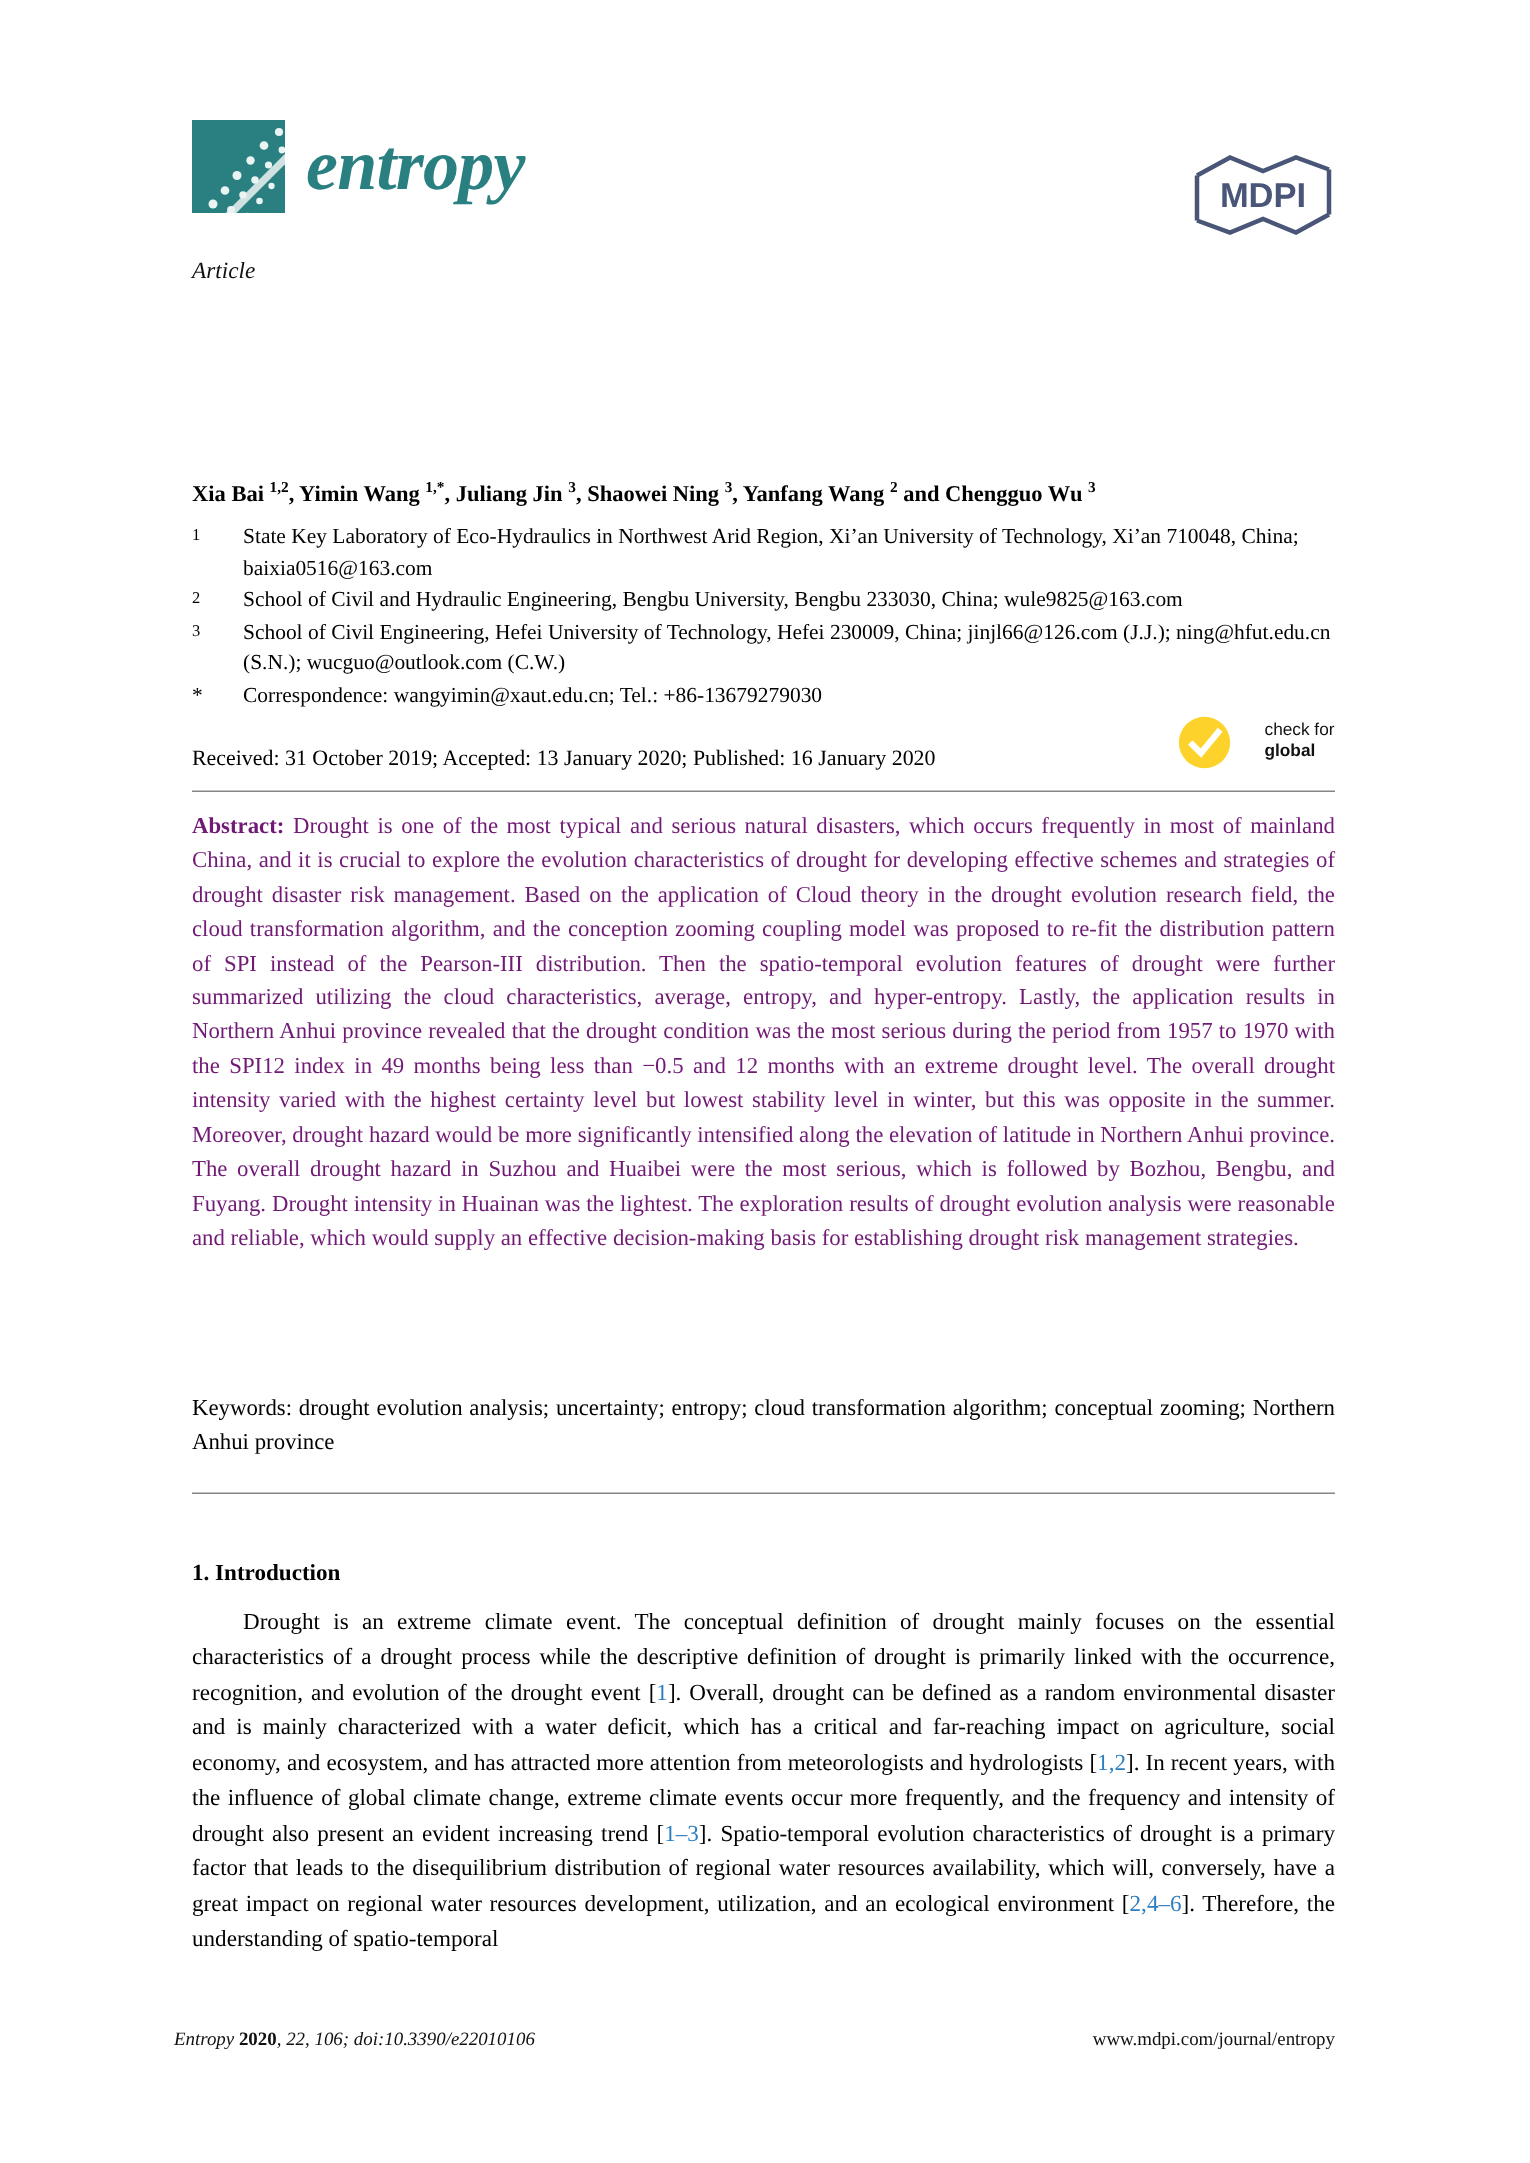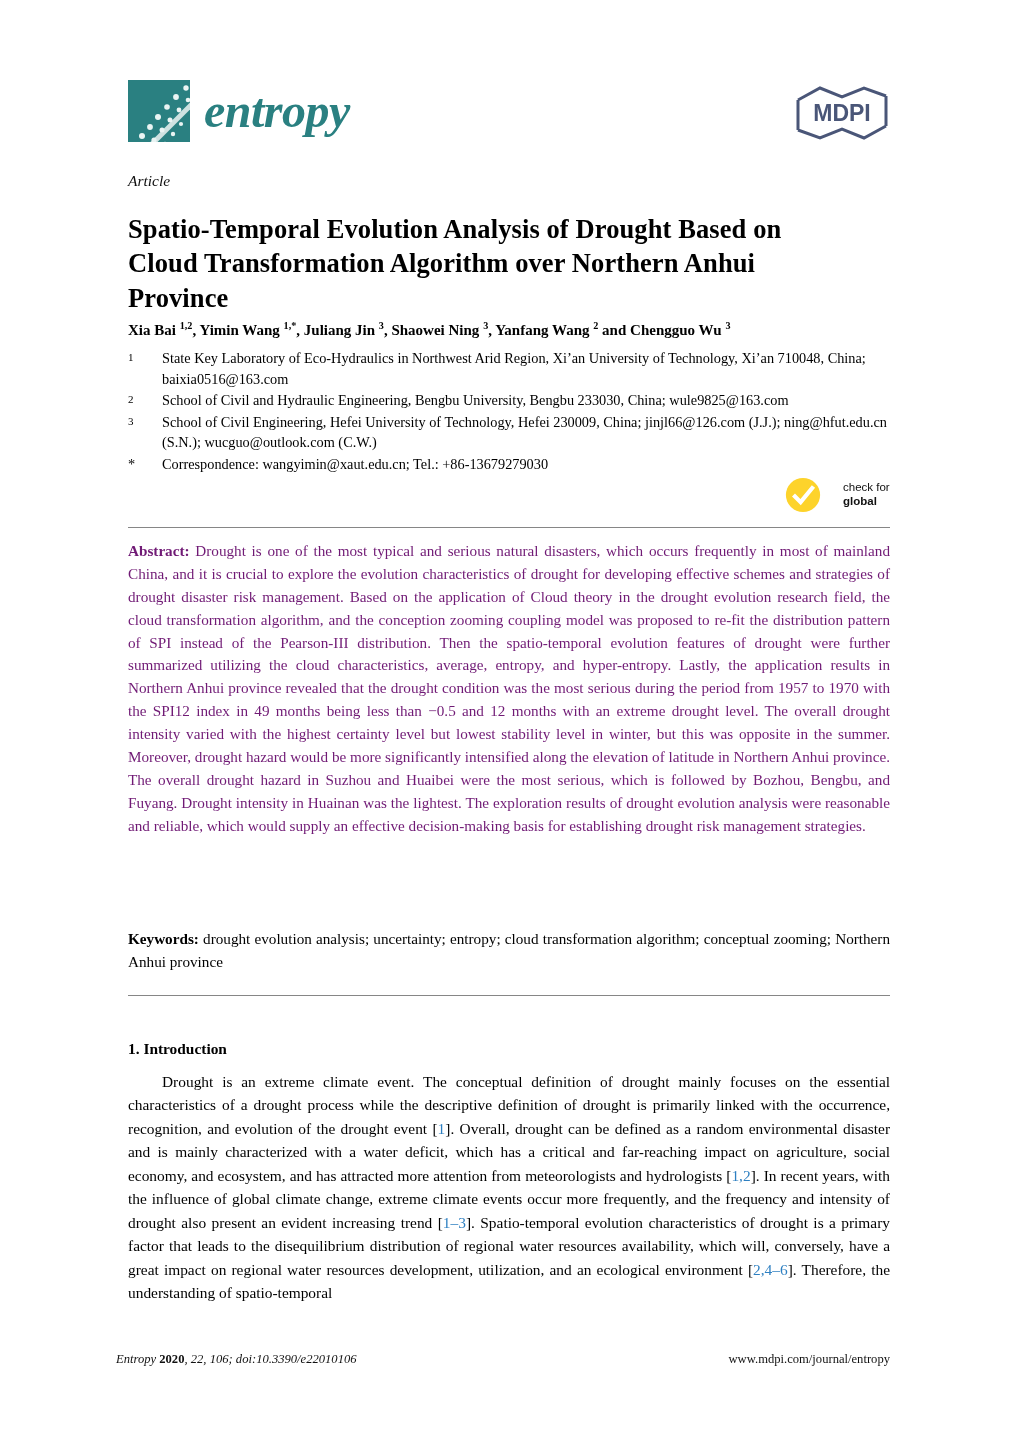--- a/index.html
+++ b/index.html
@@ -24,21 +24,21 @@
   }
   .entropy-mark .diag {
     position:absolute; left:-6px; top:-6px; width:100px; height:100px;
   }
   .entropy-word {
     font-family:"Liberation Serif", serif;
     font-style:italic; font-weight:700;
     font-size:48px; line-height:1; color:#2a8081;
     letter-spacing:-0.5px;
   }
-  .mdpi-logo { position:absolute; right:0; top:4px; width:96px; height:58px; }
+  .mdpi-logo { position:absolute; right:0; top:21px; width:96px; height:58px; }
 
   
   .article-type {
     position:absolute; left:128px; top:172px;
     font-style:italic; font-size:15.5px; color:#111;
   }
   .doc-title {
     position:absolute; left:128px; top:194px; width:700px;
     font-family:"Liberation Serif", serif;
     font-weight:700; font-size:26.5px; line-height:1.30;
@@ -91,21 +91,21 @@
     position:absolute; left:128px; top:540px; width:762px;
     font-size:15.2px; line-height:1.505; text-align:justify;
     text-justify:inter-word; color:#701a75;
   }
   .abstract .lead { font-weight:700; }
 
   .keywords {
     position:absolute; left:128px; top:928px; width:762px;
     font-size:15.2px; line-height:1.505; text-align:justify;
   }
-  .keywords .lead { font-weight:700; }
+  .keywords .lead { font-weight:400; }
 
   
   .section-heading {
     position:absolute; left:128px; top:1040px;
     font-weight:700; font-size:15.4px;
   }
   .body-text {
     position:absolute; left:128px; top:1070px; width:762px;
     font-size:15.4px; line-height:1.525; text-align:justify;
   }
@@ -165,21 +165,20 @@
 
     <div class="mdpi-logo">
       <svg viewBox="0 0 96 58" width="96" height="58">
         <path d="M4 16 L4 46 M92 12 L92 42 M4 16 L26 4 L48 13 L70 4 L92 12 M4 46 L26 54 L48 45 L70 54 L92 42" fill="none" stroke="#4a5678" stroke-width="3"></path>
         <text x="48" y="37" text-anchor="middle" font-family="Liberation Sans, sans-serif" font-size="23" font-weight="700" fill="#4a5678">MDPI</text>
       </svg>
     </div>
   </div>
 
   <div class="article-type">Article</div>
-  <h1 class="doc-title">Spatio-Temporal Evolution Analysis of Drought Based on Cloud Transformation Algorithm over Northern Anhui Province</h1>
 
   <div class="authors"><span>Xia Bai </span><sup>1,2</sup><span>, </span><span>Yimin Wang </span><sup>1,*</sup><span>, </span><span>Juliang Jin </span><sup>3</sup><span>, </span><span>Shaowei Ning </span><sup>3</sup><span>, </span><span>Yanfang Wang </span><sup>2</sup><span> and </span><span>Chengguo Wu </span><sup>3</sup></div>
 
   <div class="affiliations">
       <div class="aff-row">
         <div class="aff-marker">1</div>
         <div class="aff-text">State Key Laboratory of Eco-Hydraulics in Northwest Arid Region, Xi’an University of Technology, Xi’an 710048, China; baixia0516@163.com</div>
       </div>
       <div class="aff-row">
         <div class="aff-marker">2</div>
@@ -188,20 +187,21 @@
       <div class="aff-row">
         <div class="aff-marker">3</div>
         <div class="aff-text">School of Civil Engineering, Hefei University of Technology, Hefei 230009, China; jinjl66@126.com (J.J.); ning@hfut.edu.cn (S.N.); wucguo@outlook.com (C.W.)</div>
       </div>
       <div class="aff-row">
         <div class="aff-marker star">*</div>
         <div class="aff-text">Correspondence: wangyimin@xaut.edu.cn; Tel.: +86-13679279030</div>
       </div>
     </div>
 
+  <div class="pubdates">Received: 31 October 2019; Accepted: 13 January 2020; Published: 16 January 2020</div>
 
   <div class="crossmark">
     <svg class="cm-circle" viewBox="0 0 40 40">
       <circle cx="20" cy="20" r="18" fill="#fdd32b"></circle>
       <path d="M10 20 L17.5 27.5 L31 11" fill="none" stroke="#ffffff" stroke-width="4.4" stroke-linecap="butt" stroke-linejoin="miter"></path>
     </svg>
     <div class="cm-text">
       <div>check for</div>
       <div class="b">global</div>
     </div>

